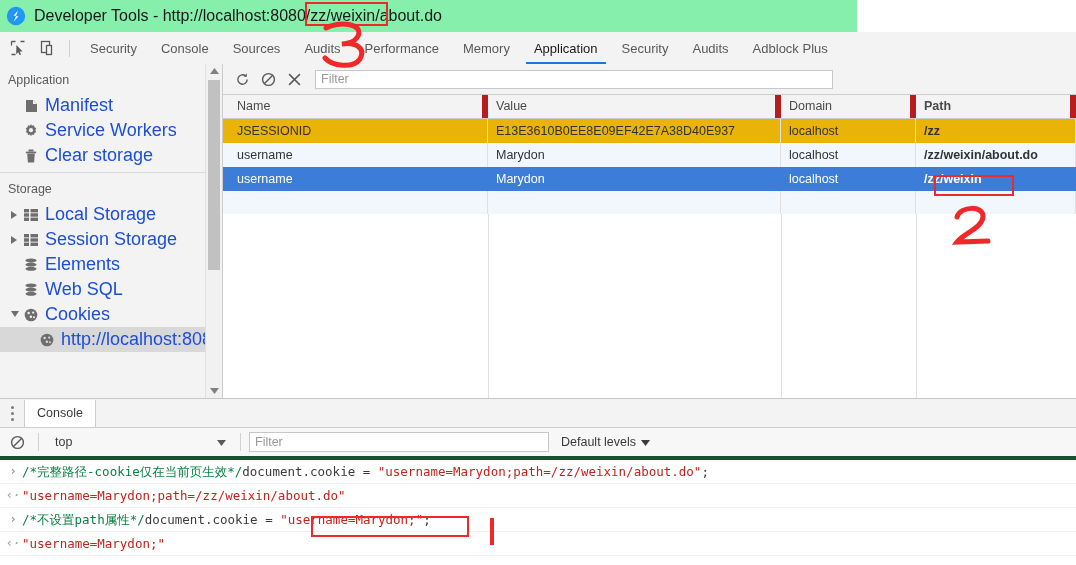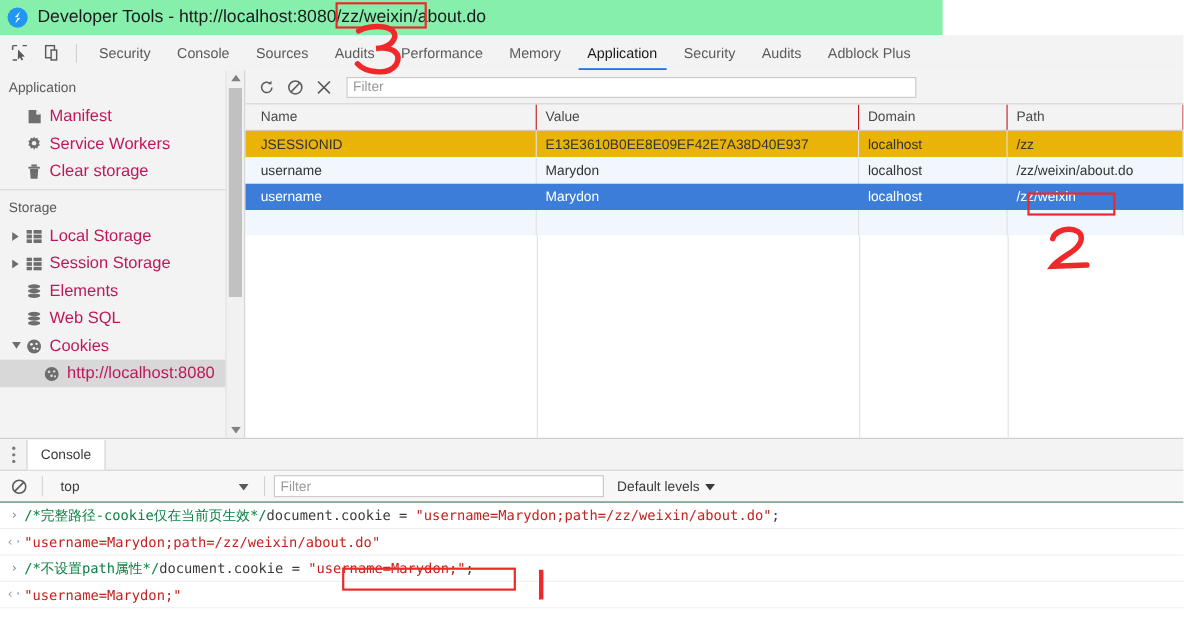--- a/index.html
+++ b/index.html
@@ -47,21 +47,21 @@
   .sidebar{
     width:222px;flex:none;background:#f3f3f3;position:relative;
     border-right:1px solid #cdcdcd;overflow:hidden;
   }
   .side-head{
     font-size:12.5px;color:#5a5a5a;padding:9px 0 6px 8px;
   }
   .side-sep{height:1px;background:#d8d8d8;margin:4px 0 0 0;}
   .side-item{
     display:flex;align-items:center;height:25px;padding-left:22px;cursor:pointer;
-    font-size:15px;color:#be185d;white-space:nowrap;
+    font-size:18px;color:#1d4ed8;white-space:nowrap;
   }
   .side-item.sub{padding-left:38px;}
   .side-item.selected{background:#d8d8d8;}
   .side-item .tw{
     width:11px;flex:none;margin-left:-13px;margin-right:2px;
     display:flex;align-items:center;justify-content:center;
   }
   .side-item .ic{width:18px;flex:none;display:flex;align-items:center;
     justify-content:center;margin-right:5px;}
   
@@ -91,28 +91,28 @@
     font-family:"Liberation Sans","DejaVu Sans",sans-serif;
   }
   .ck-filter::placeholder{color:#9a9a9a;opacity:1;}
 
   .ck-table{flex:1;overflow:hidden;position:relative;}
   .ck-row{display:flex;height:24px;line-height:24px;font-size:12.5px;}
   .ck-head{
     background:#f3f3f3;color:#4a4a4a;height:23px;line-height:23px;
     border-bottom:1px solid #cdcdcd;
   }
-  .ck-head .c{border-right:1px solid #b91c1c;box-sizing:border-box;}
+  .ck-head .c{border-right:6px solid #b91c1c;box-sizing:border-box;}
   .ck-body .c{border-right:1px solid #e0e0e0;box-sizing:border-box;
     overflow:hidden;white-space:nowrap;text-overflow:clip;}
   .c{padding-left:8px;}
   .c-name{width:265px;flex:none;}
   .c-value{width:293px;flex:none;}
   .c-domain{width:135px;flex:none;}
-  .c-path{flex:1;min-width:0;}
+  .c-path{flex:1;min-width:0;font-weight:bold;}
   .ck-body .r-odd{background:#eab308;}
   .ck-body .r-even{background:#f2f7fd;}
   .ck-body .r-sel{background:#3b7dd8;color:#fff;}
   .ck-body .r-sel .c{border-right:1px solid #3b7dd8;}
   .ck-body .r-sel .c-name{padding-left:14px;}
   .ck-row .c-name{padding-left:14px;}
   .ck-fill{position:absolute;left:0;right:0;top:119px;bottom:0;background:#fff;
     border-top:0;}
   .ck-fill .vline{position:absolute;top:0;bottom:0;width:1px;background:#e0e0e0;}
 
@@ -127,21 +127,21 @@
   }
   .dots{width:24px;height:28px;display:flex;flex-direction:column;
     align-items:center;justify-content:center;gap:3px;cursor:pointer;}
   .dots i{width:3px;height:3px;background:#7a7a7a;border-radius:50%;display:block;}
   .dtab{
     height:27px;line-height:27px;padding:0 12px;font-size:12.5px;color:#3a3a3a;
     background:#fff;border-left:1px solid #cdcdcd;border-right:1px solid #cdcdcd;
     cursor:pointer;
   }
   .console-bar{
-    height:28px;background:#f7f7f7;border-bottom:1px solid #14532d;
+    height:28px;background:#f7f7f7;border-bottom:4px solid #14532d;
     display:flex;align-items:center;padding-left:4px;
   }
   .cb-sep{width:1px;height:18px;background:#d2d2d2;margin:0 8px;flex:none;}
   .ctx-select{
     display:flex;align-items:center;justify-content:space-between;
     width:185px;height:20px;font-size:12.5px;color:#3a3a3a;padding:0 6px 0 8px;
     box-sizing:border-box;cursor:pointer;
   }
   .con-filter{
     width:300px;height:20px;border:1px solid #c7c7c7;background:#fff;

